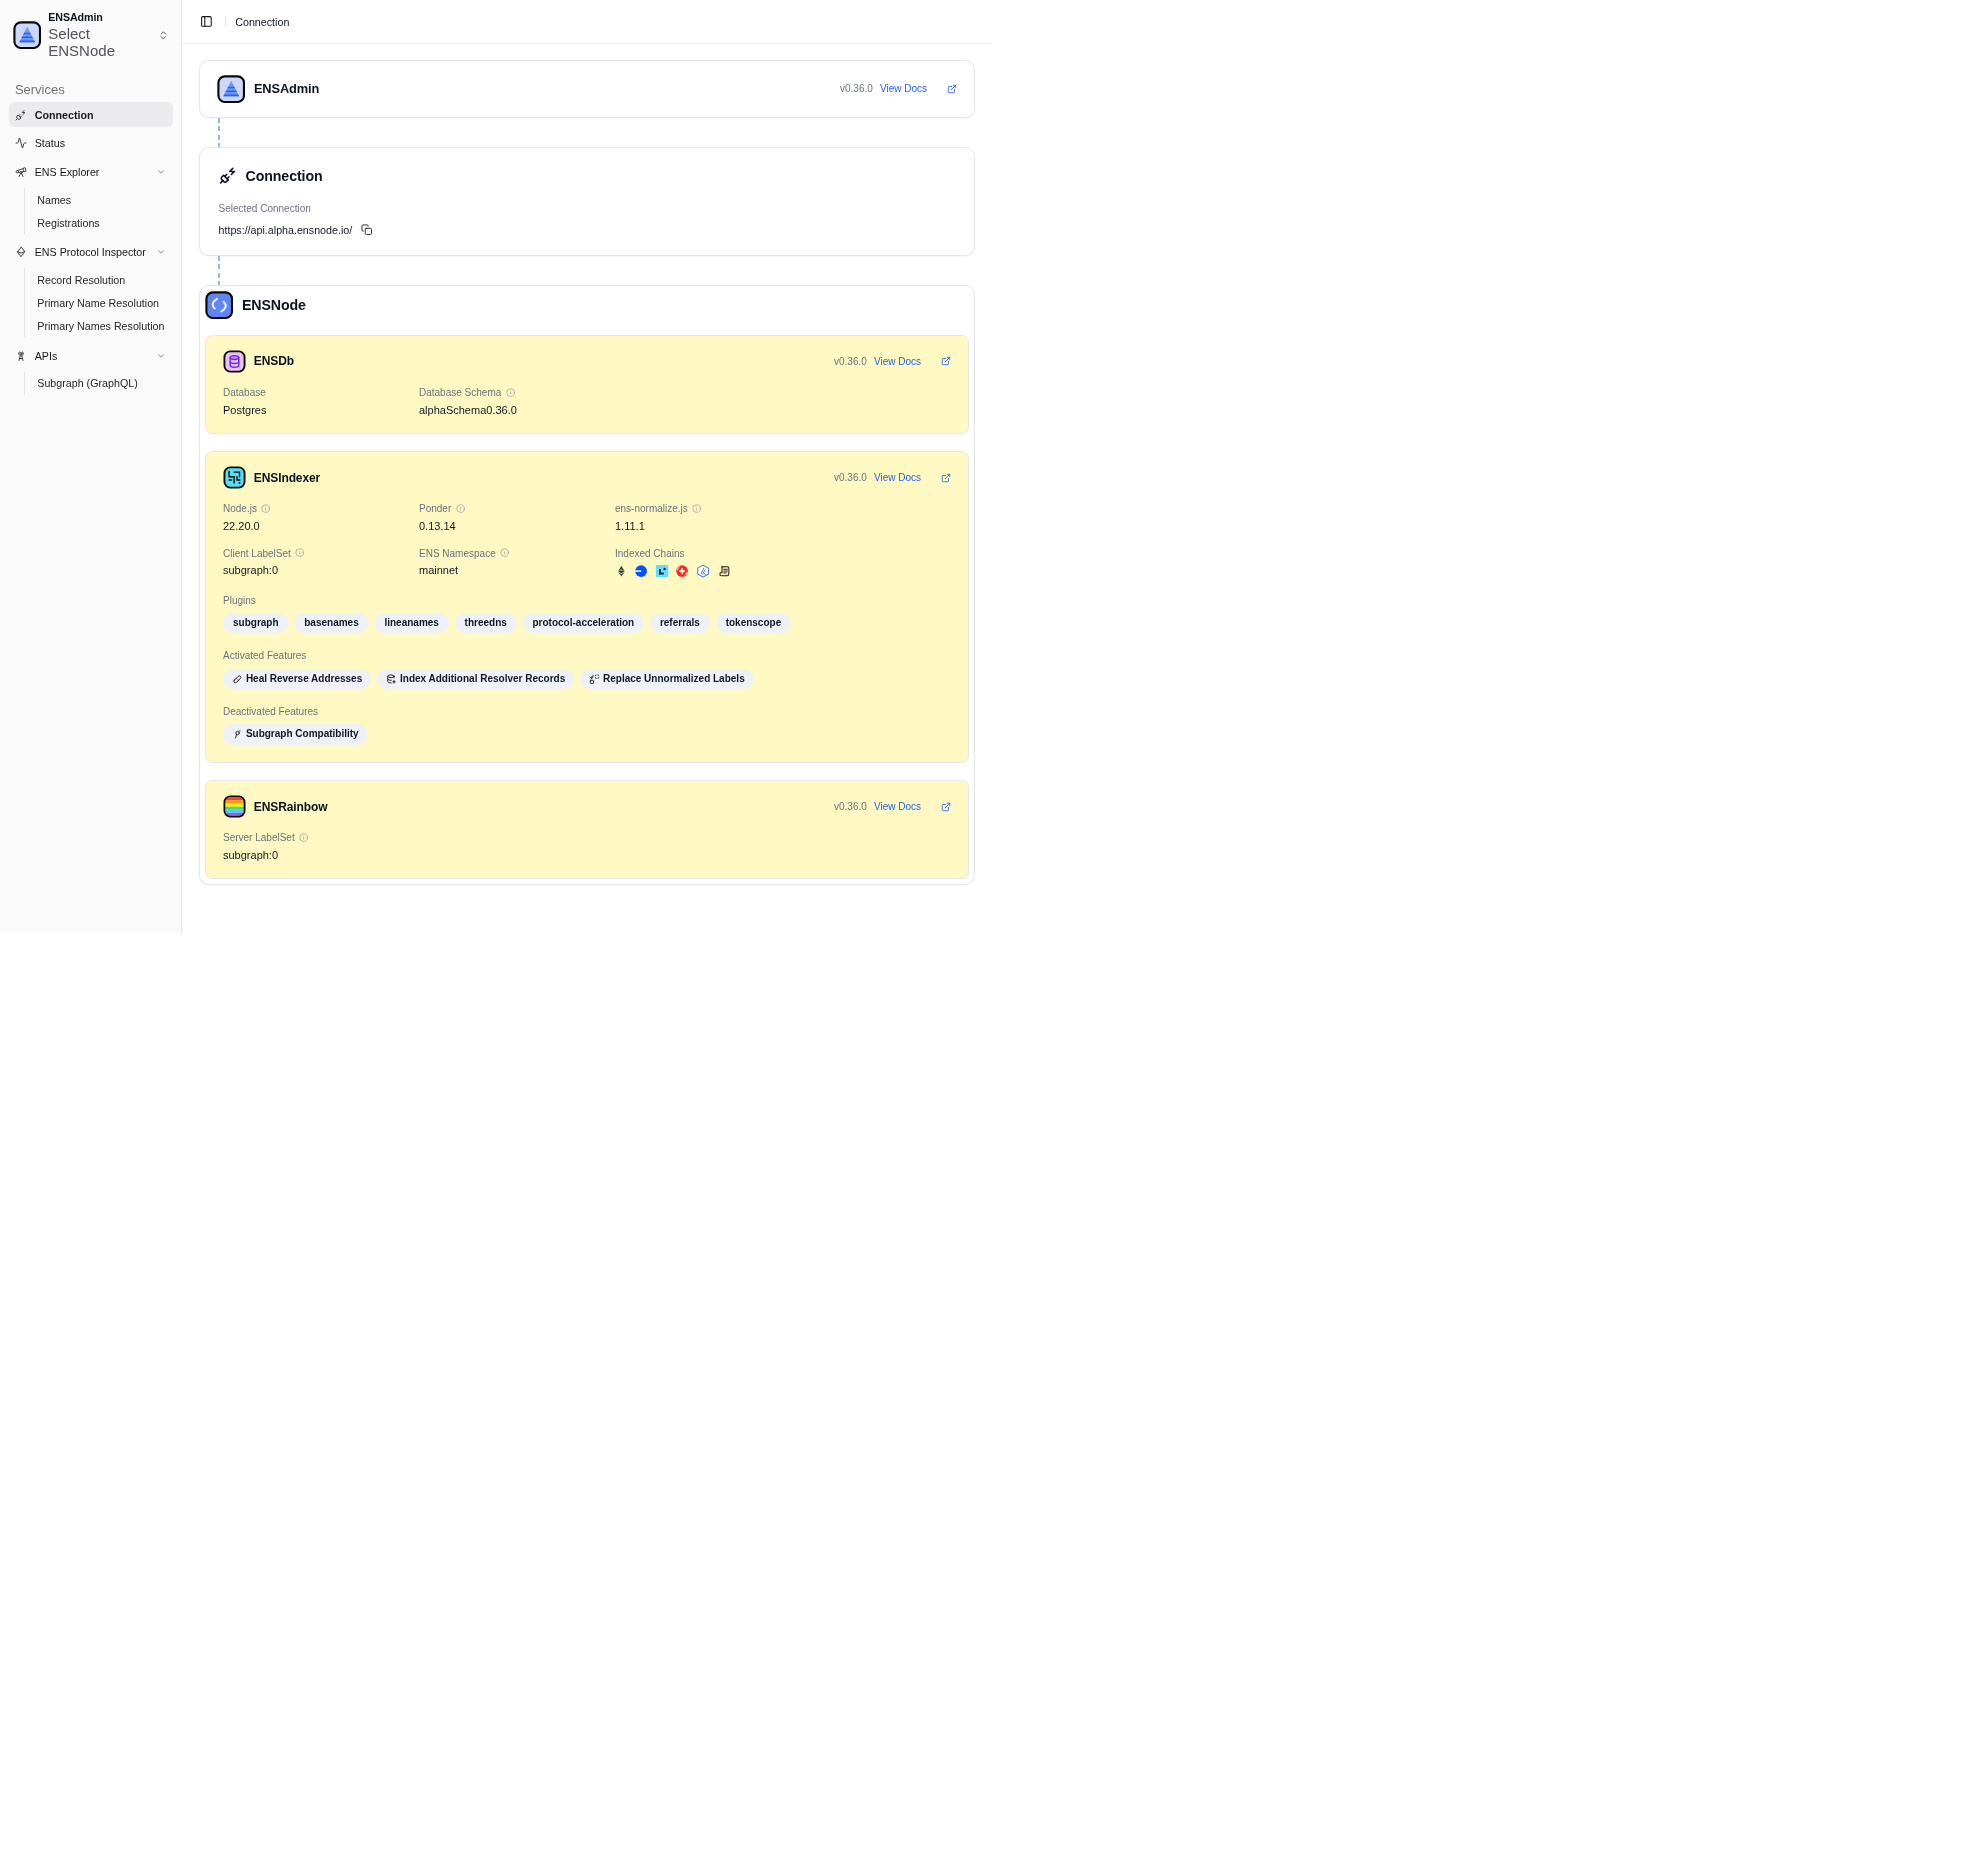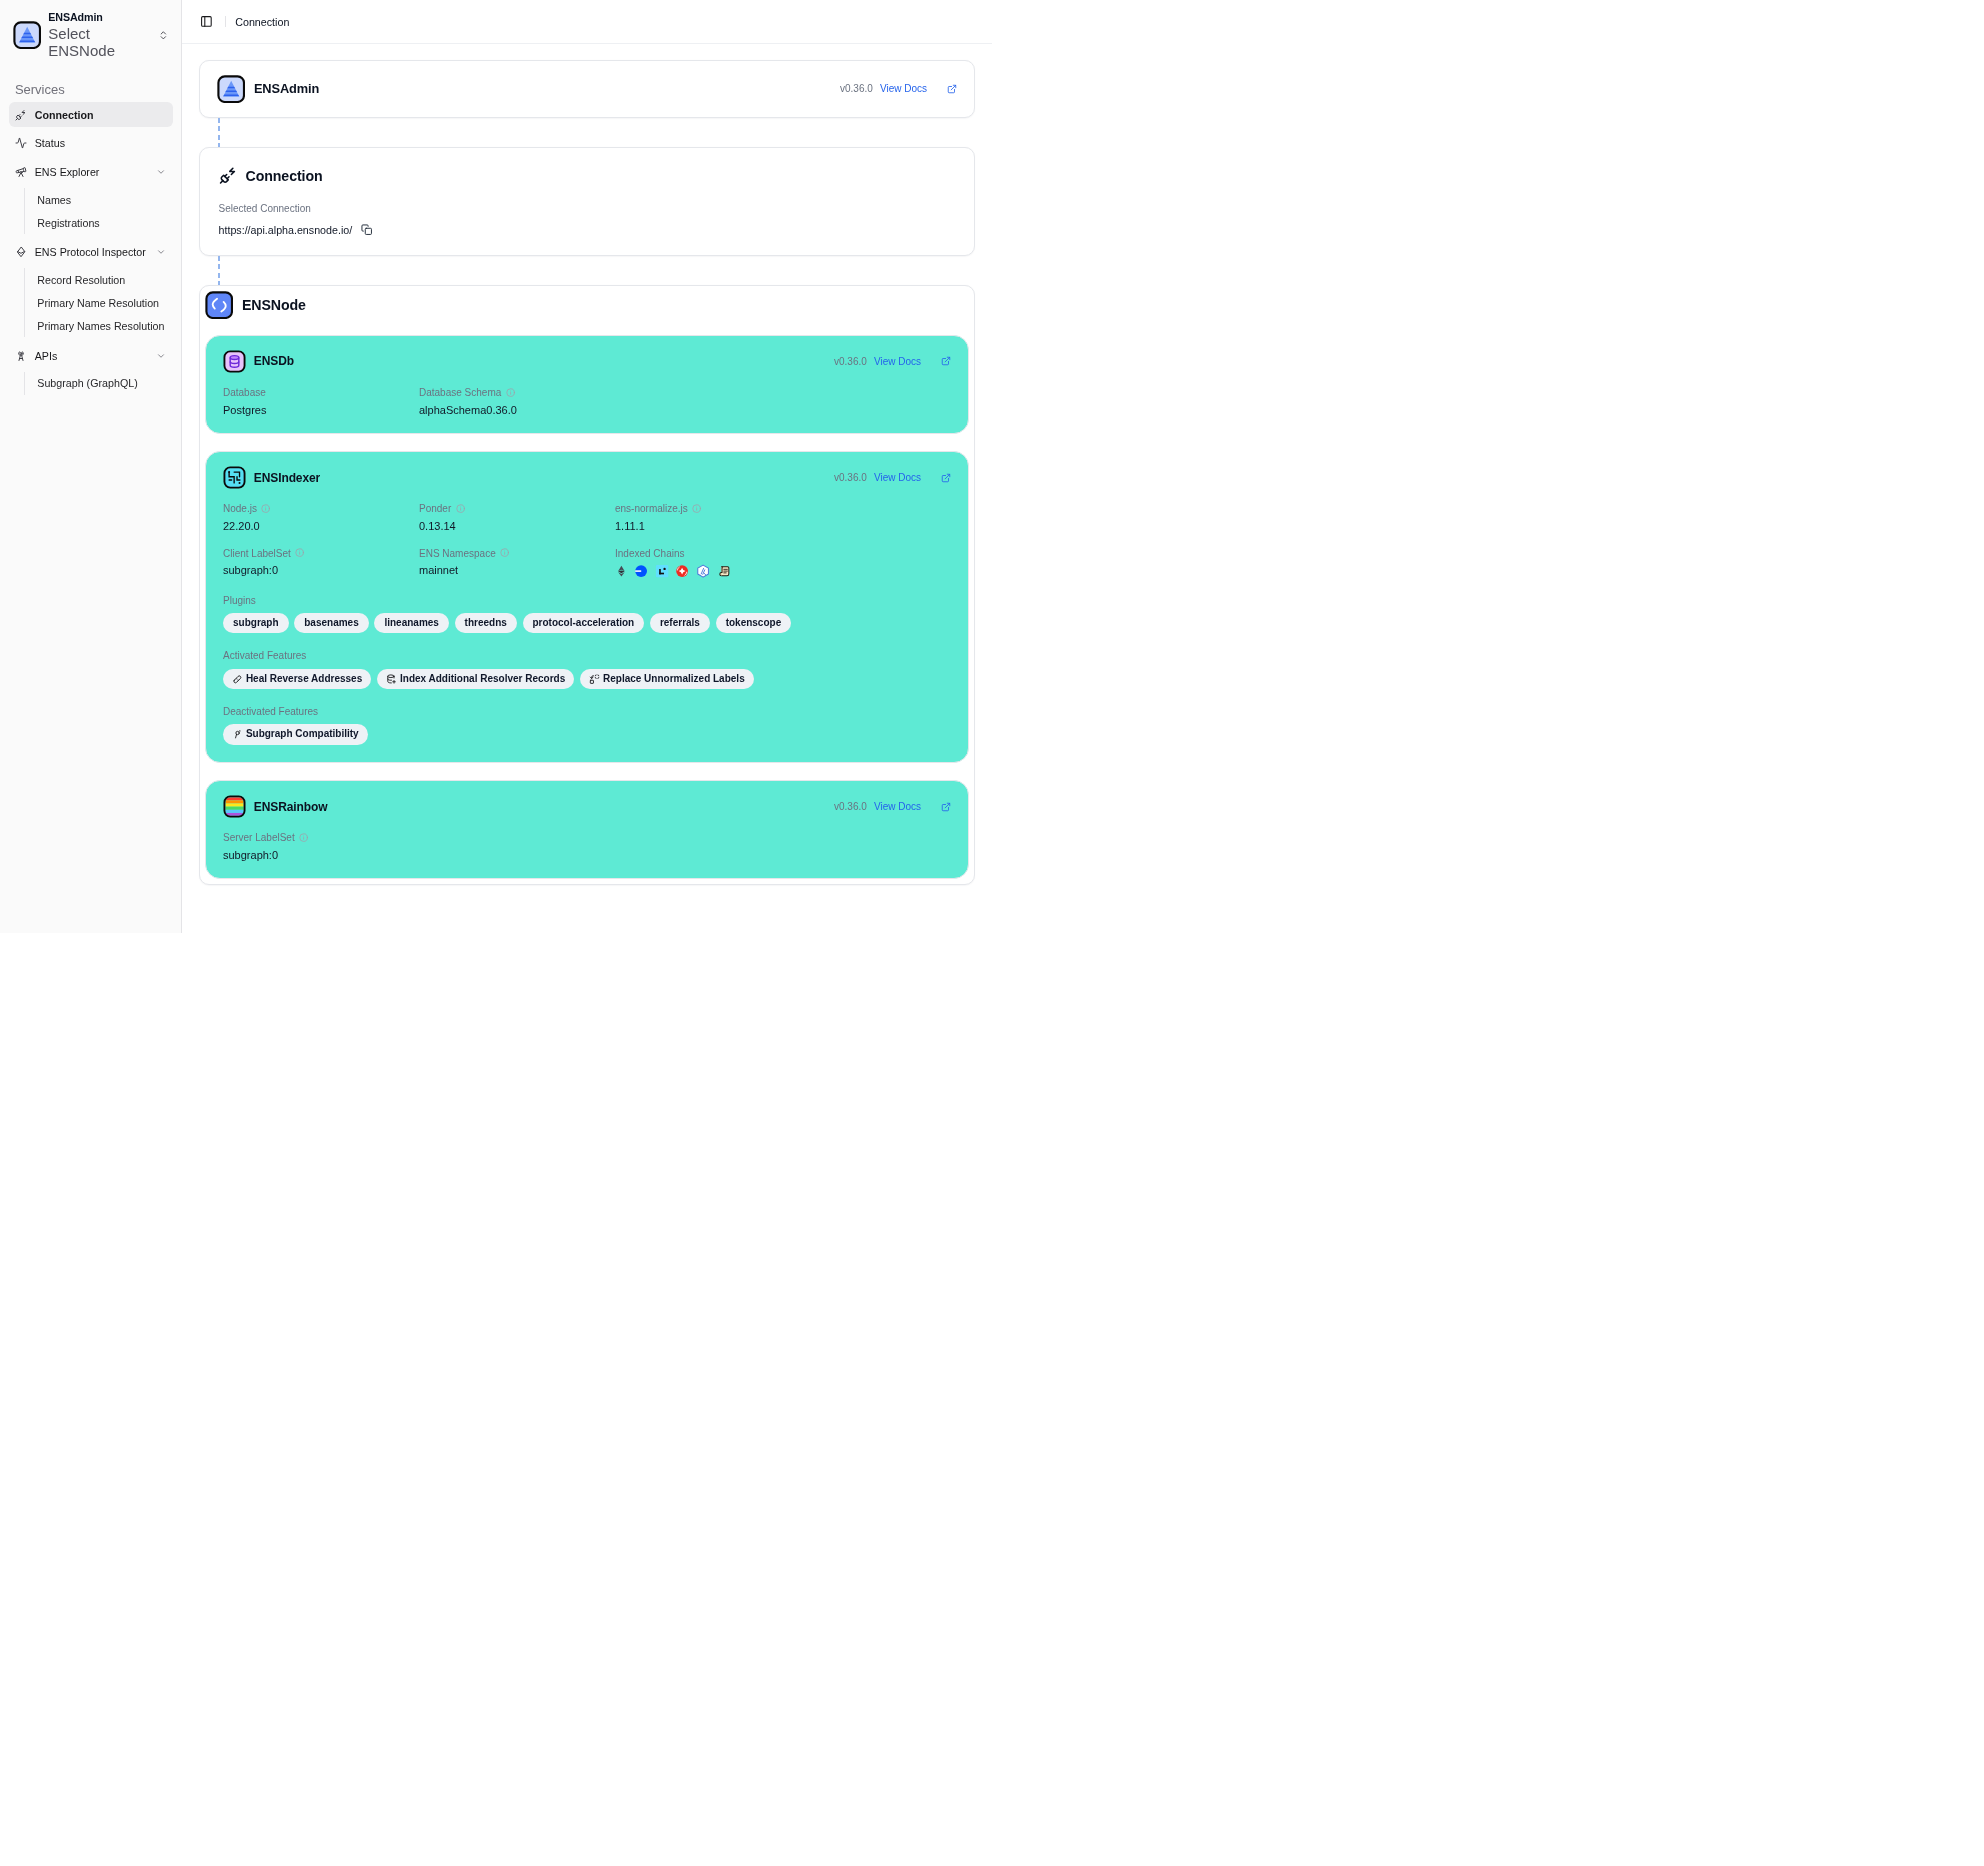--- a/index.html
+++ b/index.html
@@ -68,21 +68,21 @@
   .pad-card { padding:18.5px; }
   .conn-title { display:flex; align-items:center; gap:8.5px; }
   .f-label { display:flex; align-items:center; gap:4.3px; font-size:10px; color:#6b7280; }
   .f-value { font-size:11px; color:#111827; margin-top:5.7px; }
   .url-row { display:flex; align-items:center; gap:7.1px; margin-top:8.5px; }
   .url { font-size:10.7px; color:#111827; }
   .copy-btn { background:none; border:none; cursor:pointer; color:#1f2937; padding:1.4px; }
   .info { color:#a1a1aa; }
 
   .node-card { margin-top:0; padding:5px; }
-  .nested { border:0.7px solid #e5e7eb; border-radius:15px; padding:14.2px 17px 17px; margin-top:15.6px; background:#5eead4; }
+  .nested { border:0.7px solid #e5e7eb; border-radius:7px; padding:14.2px 17px 17px; margin-top:15.6px; background:#fef9c3; }
   .nested-head { display:flex; align-items:center; justify-content:space-between; }
   .nested-head .hgroup { gap:7.8px; }
   .h2 { font-size:12px; font-weight:700; color:#0b1220; letter-spacing:-0.1px; }
 
   .grid3 { display:grid; grid-template-columns:196px 196px 1fr; margin-top:14.2px; }
   .mt22 { margin-top:15.6px; }
 
   .chains { display:flex; align-items:center; gap:6.4px; margin-top:5.7px; }
   .sec-label { font-size:10px; color:#6b7280; margin-top:17px; }
   .pill-row { display:flex; flex-wrap:wrap; gap:5.7px; margin-top:7.1px; }

